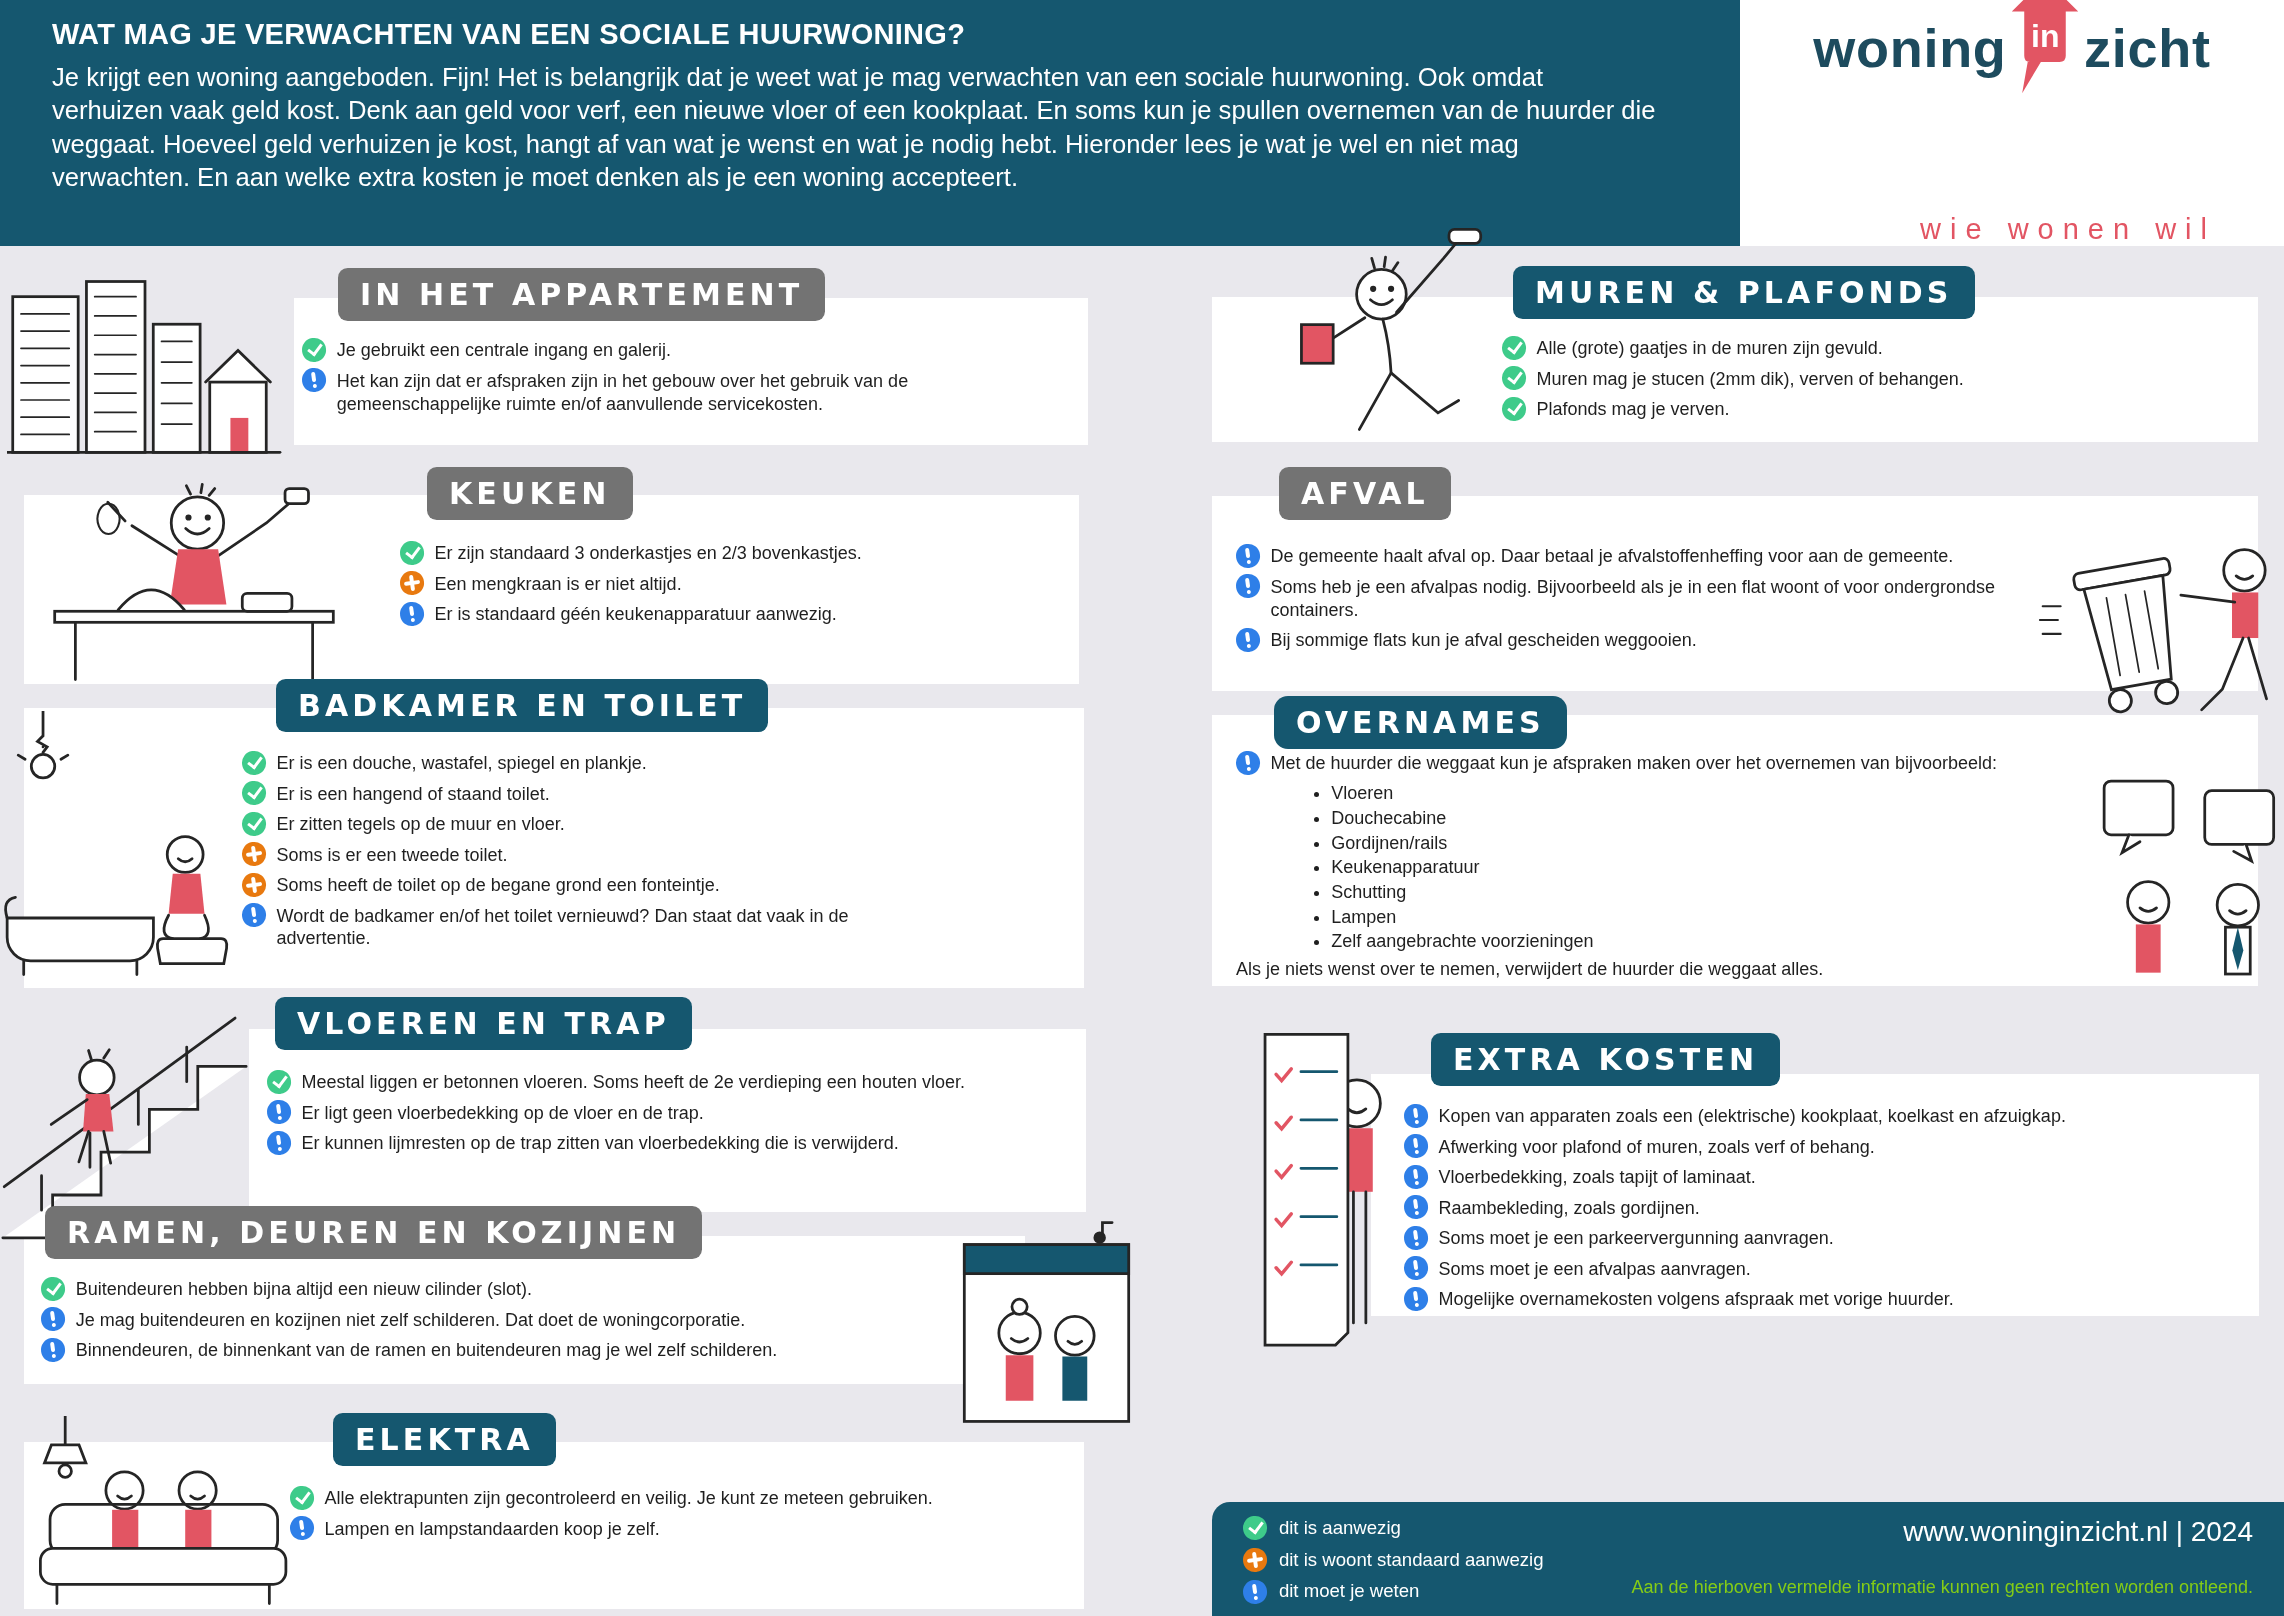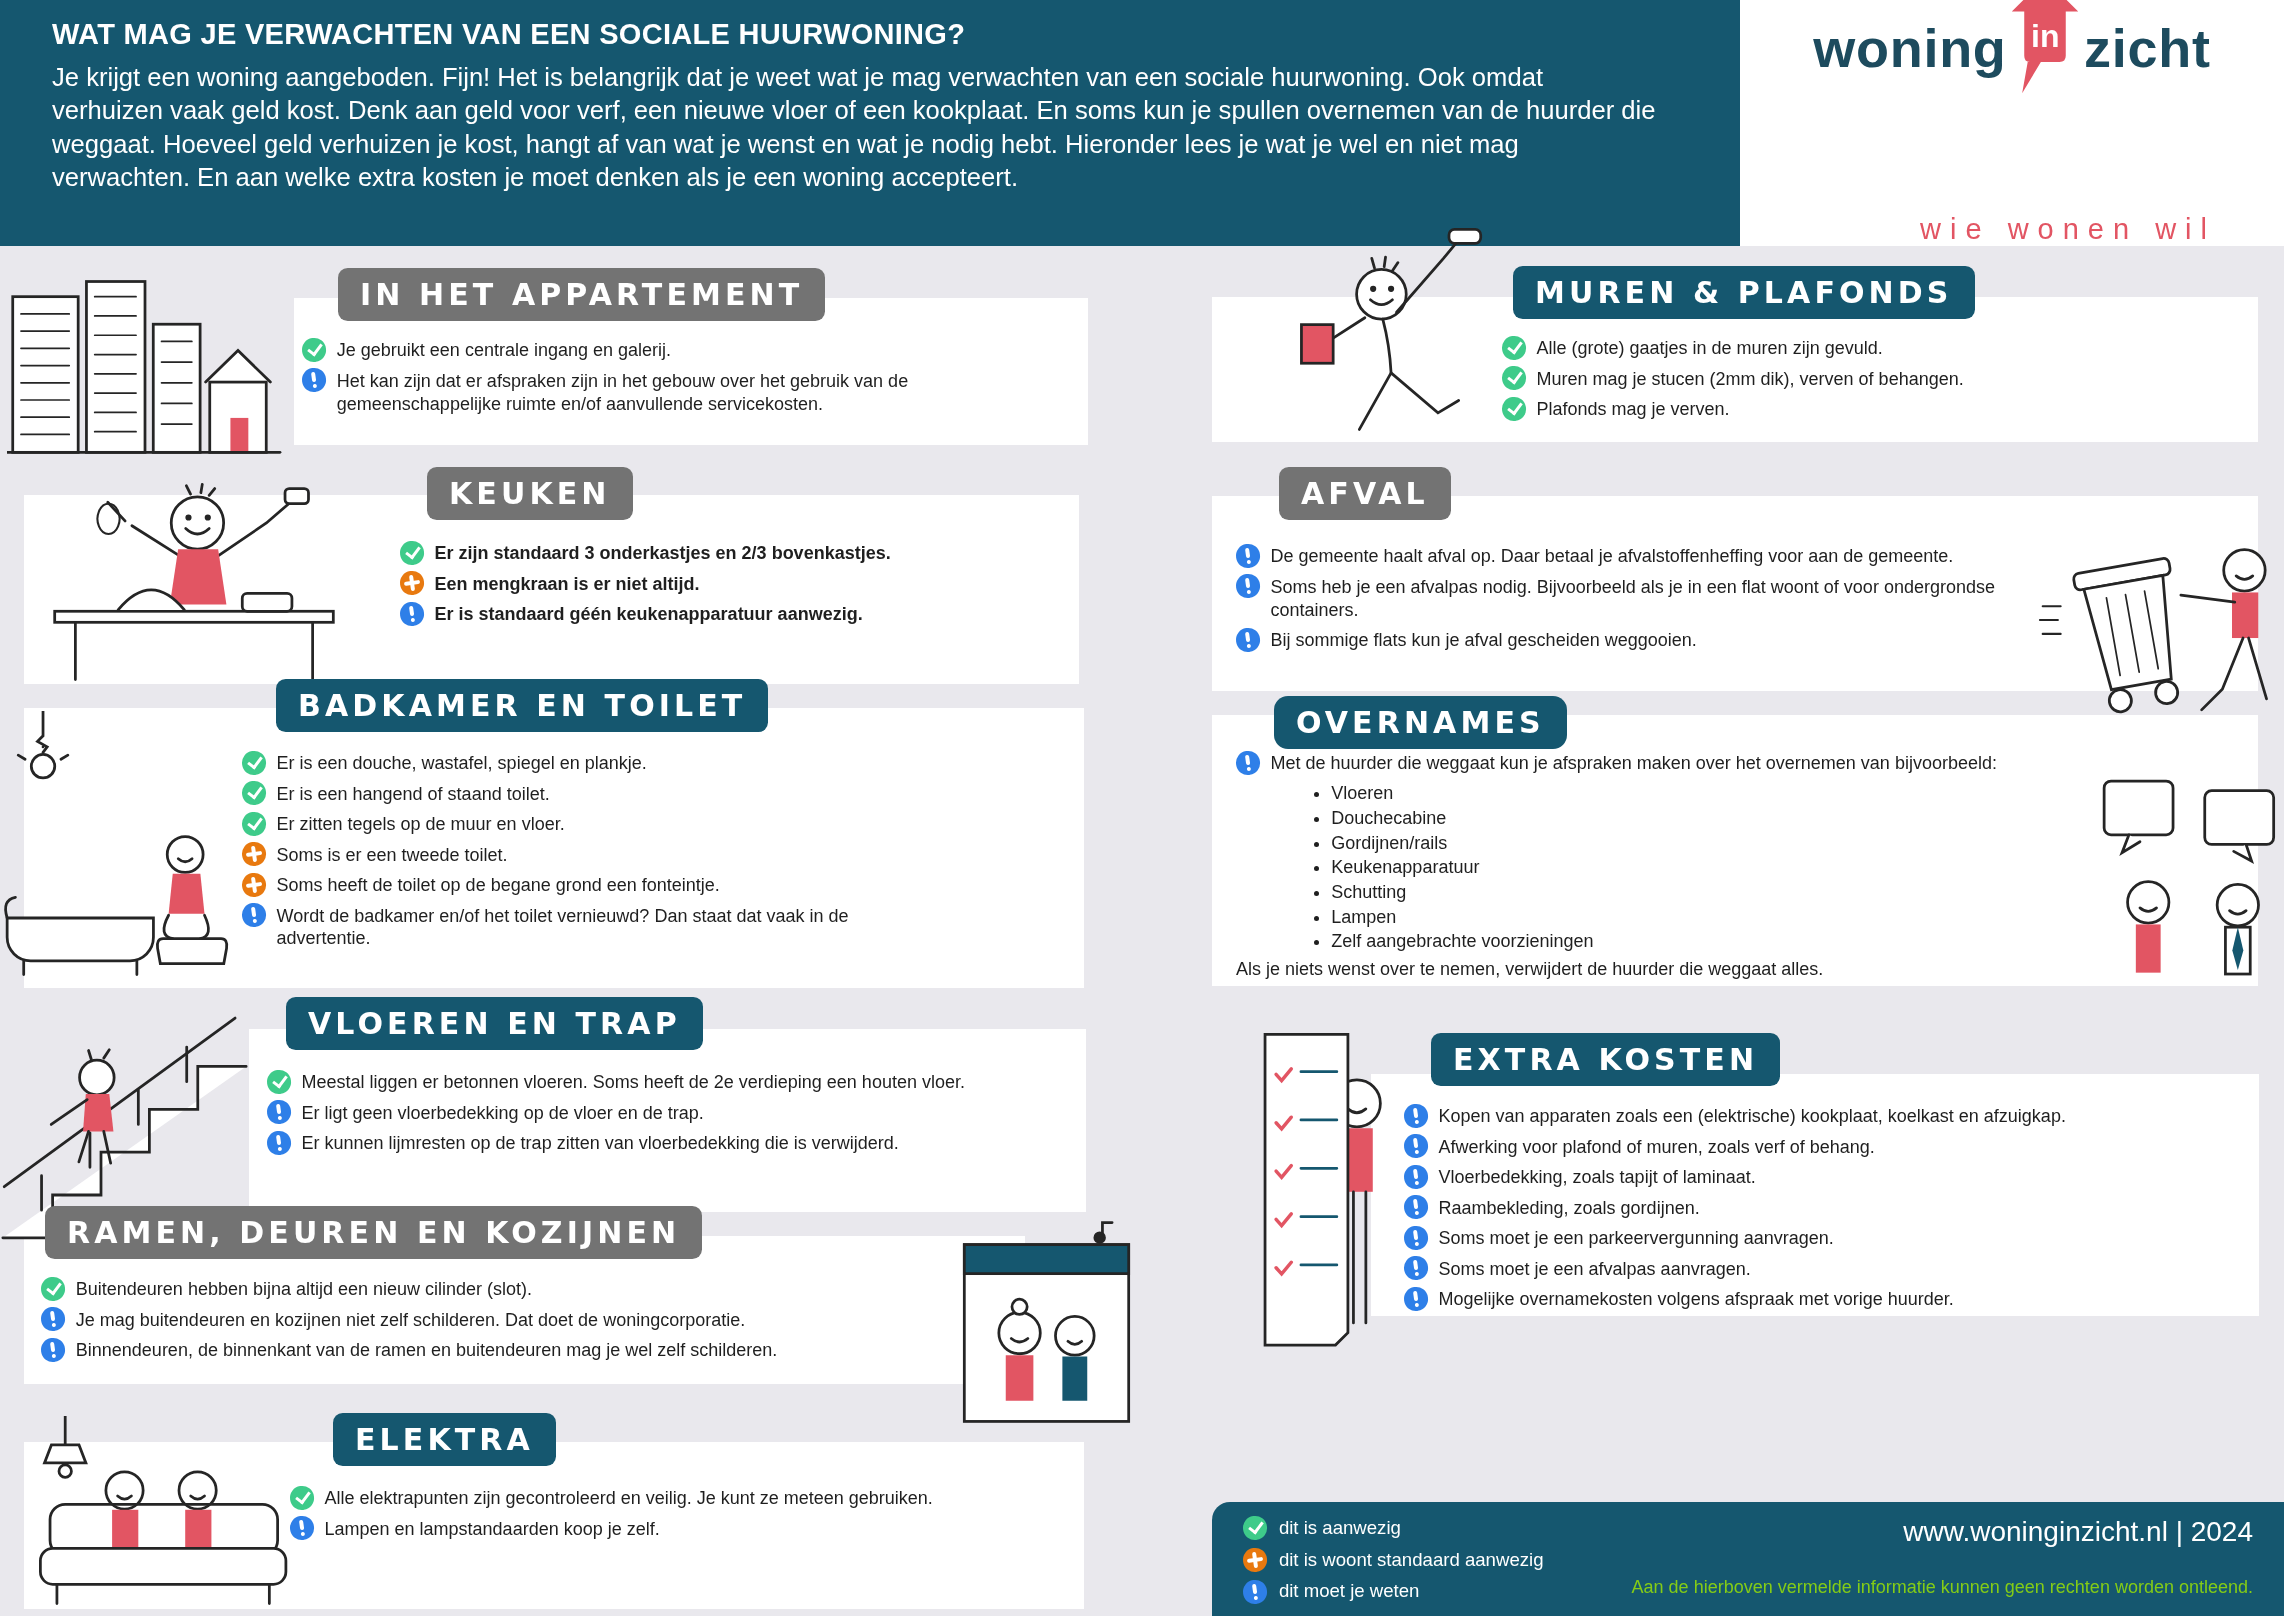--- a/index.html
+++ b/index.html
@@ -51,32 +51,32 @@
         background:#fff;border-radius:2.1px;}
   .icon.info::after{content:"";position:absolute;left:9.7px;top:16px;width:4.1px;height:4.1px;
         background:#fff;border-radius:50%;}
 
   
   #card-apartment{left:294px;top:298px;width:794px;height:147px;}
   #card-apartment .items{padding:40px 14px 0 8.3px;}
   #card-apartment .item-text{max-width:691px;}
   #badge-apartment{left:338px;top:268px;}
 
-  #card-keuken{left:24px;top:495px;width:1055px;height:189px;font-weight:bold;}
+  #card-keuken{left:24px;top:495px;width:1055px;height:189px;}
   #card-keuken .items{padding:46px 14px 0 376px;}
   #badge-keuken{left:427px;top:467px;}
 
   #card-badkamer{left:24px;top:708px;width:1060px;height:280px;}
   #card-badkamer .items{padding:43px 14px 0 218px;}
   #card-badkamer .item-text{max-width:663px;}
   #badge-badkamer{left:276px;top:679px;}
 
   #card-vloeren{left:249px;top:1029px;width:837px;height:183px;}
   #card-vloeren .items{padding:41px 14px 0 18px;}
-  #badge-vloeren{left:286px;top:997px;}
+  #badge-vloeren{left:275px;top:997px;}
 
   #card-ramen{left:24px;top:1236px;width:1001px;height:148px;}
   #card-ramen .items{padding:41px 117px 0 17.3px;}
   #badge-ramen{left:45px;top:1206px;}
 
   #card-elektra{left:24px;top:1442px;width:1060px;height:167px;}
   #card-elektra .items{padding:44px 14px 0 266px;}
   #badge-elektra{left:333px;top:1413px;}
 
   #card-muren{left:1212px;top:297px;width:1046px;height:145px;}

